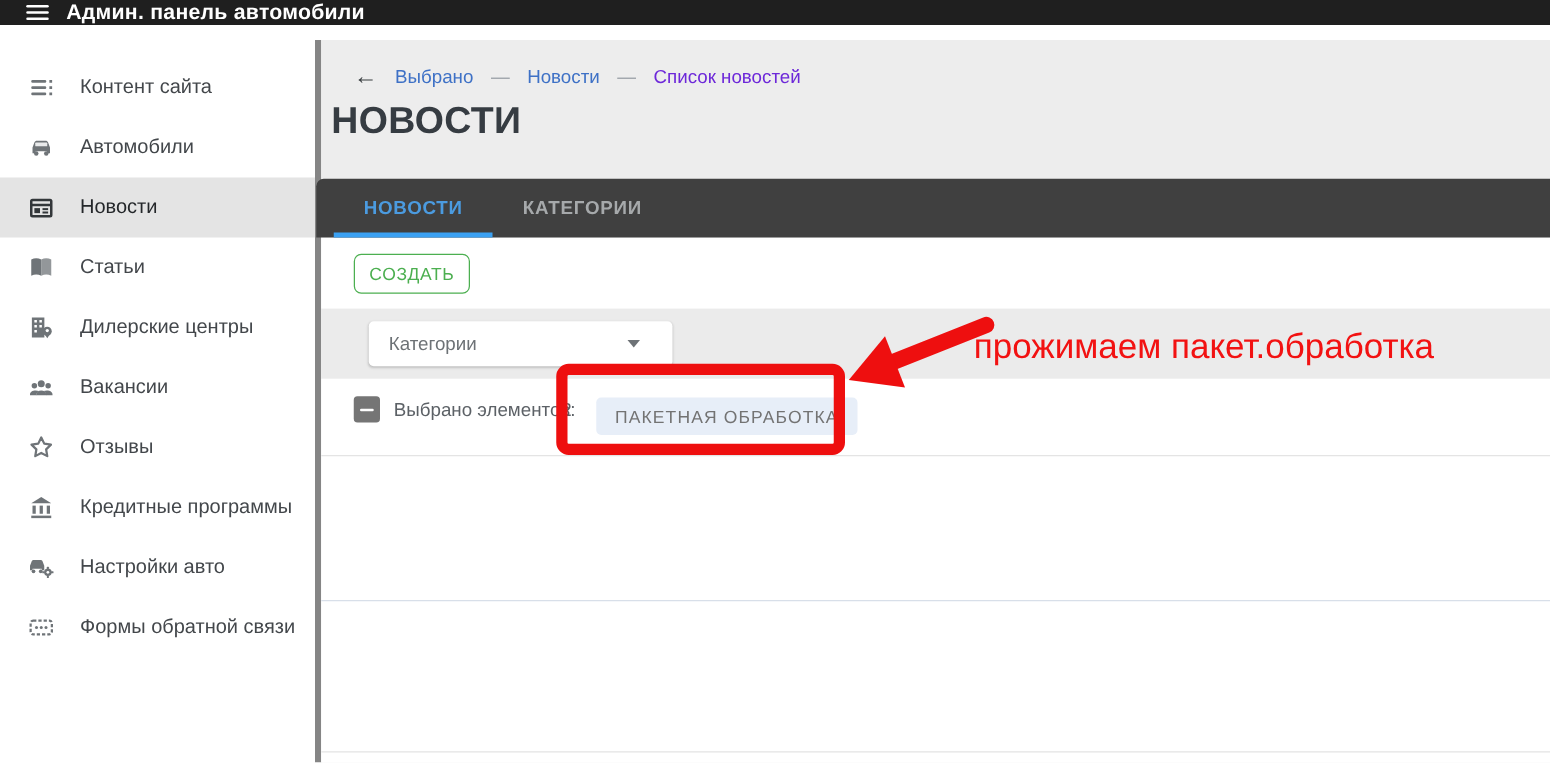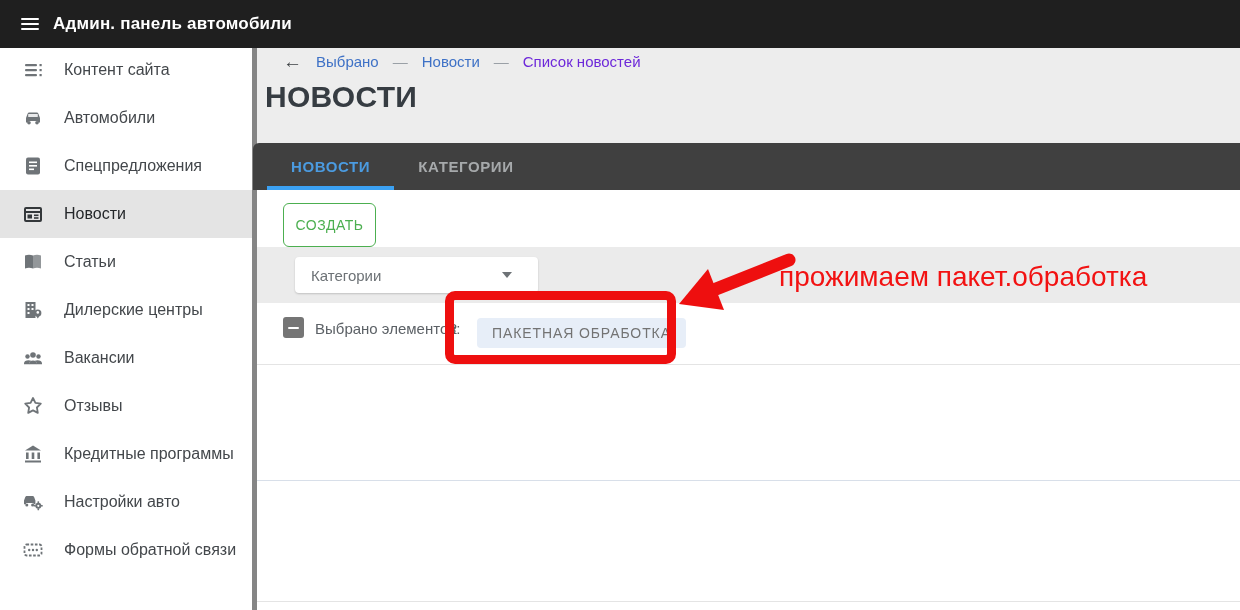--- a/index.html
+++ b/index.html
@@ -1,21 +1,21 @@
 <!DOCTYPE html>
 <html><head>
 <meta charset="utf-8">
 <style>
   * { margin:0; padding:0; box-sizing:border-box; }
   html,body { width:1240px; height:610px; }
   body { font-family:"Liberation Sans","DejaVu Sans",sans-serif; background:#fff; }
   #app { position:relative; width:1240px; height:610px; overflow:hidden; background:#fff; }
 
   
-  .topbar { position:absolute; left:0; top:0; width:1240px; height:48px; background:#1f1f1f; display:flex; align-items:center; z-index:10; }
+  .topbar { position:absolute; left:0; top:0; width:1240px; height:20px; background:#1f1f1f; display:flex; align-items:center; z-index:10; }
   .burger { width:18px; height:13px; margin-left:21px; display:flex; flex-direction:column; justify-content:space-between; cursor:pointer; }
   .burger i { display:block; height:2.4px; background:#fff; border-radius:1px; }
   .topbar-title { color:#fff; font-size:17px; font-weight:bold; margin-left:14px; letter-spacing:.2px; }
 
   
   .sidebar { position:absolute; left:0; top:32px; width:260px; height:578px; background:#fff; padding-top:14px; }
   .side-item { height:48px; display:flex; align-items:center; padding-left:21px; cursor:pointer; }
   .side-item.active { background:#e4e4e4; }
   .sicon { width:24px; height:24px; flex:0 0 24px; display:flex; align-items:center; justify-content:center; }
   .sicon svg { width:24px; height:24px; }
@@ -38,21 +38,21 @@
   .page-title { position:absolute; left:265px; top:80px; font-size:30px; font-weight:bold; color:#363c42; letter-spacing:.3px; z-index:2; }
 
   
   .tabbar { position:absolute; left:253px; top:143px; width:987px; height:47px; background:#404040; border-top-left-radius:6px; display:flex; z-index:2; }
   .tab { position:relative; height:47px; display:flex; align-items:center; justify-content:center; padding:0 24px; font-size:15px; font-weight:bold; letter-spacing:.6px; cursor:pointer; margin-left:14px; }
   .tab.active { color:#4b9be0; }
   .tab.inactive { color:#a6a9ab; margin-left:0; }
   .tab.active::after { content:""; position:absolute; left:0; right:0; bottom:0; height:4px; background:#3ba1f3; }
 
   
-  .create-btn { position:absolute; left:283px; top:203px; width:93px; height:44px; background:#fff; border:1.5px solid #4caf50; border-radius:6px; color:#4caf50; font-size:14px; letter-spacing:.5px; display:flex; align-items:center; justify-content:center; cursor:pointer; z-index:3; }
+  .create-btn { position:absolute; left:283px; top:203px; width:93px; height:32px; background:#fff; border:1.5px solid #4caf50; border-radius:6px; color:#4caf50; font-size:14px; letter-spacing:.5px; display:flex; align-items:center; justify-content:center; cursor:pointer; z-index:3; }
 
   
   .dropdown { position:absolute; left:295px; top:257px; width:243px; height:36px; background:#fff; border-radius:4px; box-shadow:0 1px 2px rgba(0,0,0,.18); display:flex; align-items:center; padding:0 16px; cursor:pointer; z-index:3; }
   .dd-label { font-size:15px; color:#6d7276; flex:1; }
   .dd-caret { width:0; height:0; border-left:5.5px solid transparent; border-right:5.5px solid transparent; border-top:6px solid #6d7276; margin-right:10px; }
 
   
   .sel-checkbox { position:absolute; left:283px; top:317px; width:21px; height:21px; background:#757575; border-radius:3px; cursor:pointer; z-index:3; }
   .sel-checkbox i { position:absolute; left:5px; top:9.5px; width:11px; height:2.4px; background:#fff; border-radius:1px; }
   .sel-label { position:absolute; left:315px; top:320px; font-size:15px; color:#5c6166; z-index:3; }
@@ -108,31 +108,20 @@
         <svg viewBox="0 0 24 24">
             <g fill="#6f7478">
               <path d="M5 12l1.6-4.2c.3-.8 1-1.3 1.9-1.3h7c.9 0 1.6.5 1.9 1.3L19 12v4.5h-2.5V15h-9v1.5H5z"></path>
               <circle cx="8" cy="16.8" r="1.8"></circle>
               <circle cx="16" cy="16.8" r="1.8"></circle>
               <rect x="7.2" y="8" width="9.6" height="3" fill="#ffffff" opacity=".85" rx=".5"></rect>
             </g>
           </svg>
       </span>
       <span class="slabel">Автомобили</span>
-    </div>
-    <div class="side-item">
-      <span class="sicon">
-        <svg viewBox="0 0 24 24">
-            <rect x="5" y="3.5" width="14" height="17" rx="2" fill="#6f7478"></rect>
-            <rect x="8" y="7.5" width="8" height="1.6" fill="#fff"></rect>
-            <rect x="8" y="11" width="8" height="1.6" fill="#fff"></rect>
-            <rect x="8" y="14.5" width="5" height="1.6" fill="#fff"></rect>
-          </svg>
-      </span>
-      <span class="slabel">Спецпредложения</span>
     </div>
     <div class="side-item active">
       <span class="sicon">
         <svg viewBox="0 0 24 24">
             <g fill="none" stroke="#33373a" stroke-width="2">
               <rect x="4" y="6" width="16" height="13" rx="1"></rect>
               <line x1="4" y1="10" x2="20" y2="10"></line>
             </g>
             <rect x="6.5" y="12.5" width="4.5" height="4" fill="#33373a"></rect>
             <rect x="13" y="12.5" width="4.5" height="1.6" fill="#33373a"></rect>

